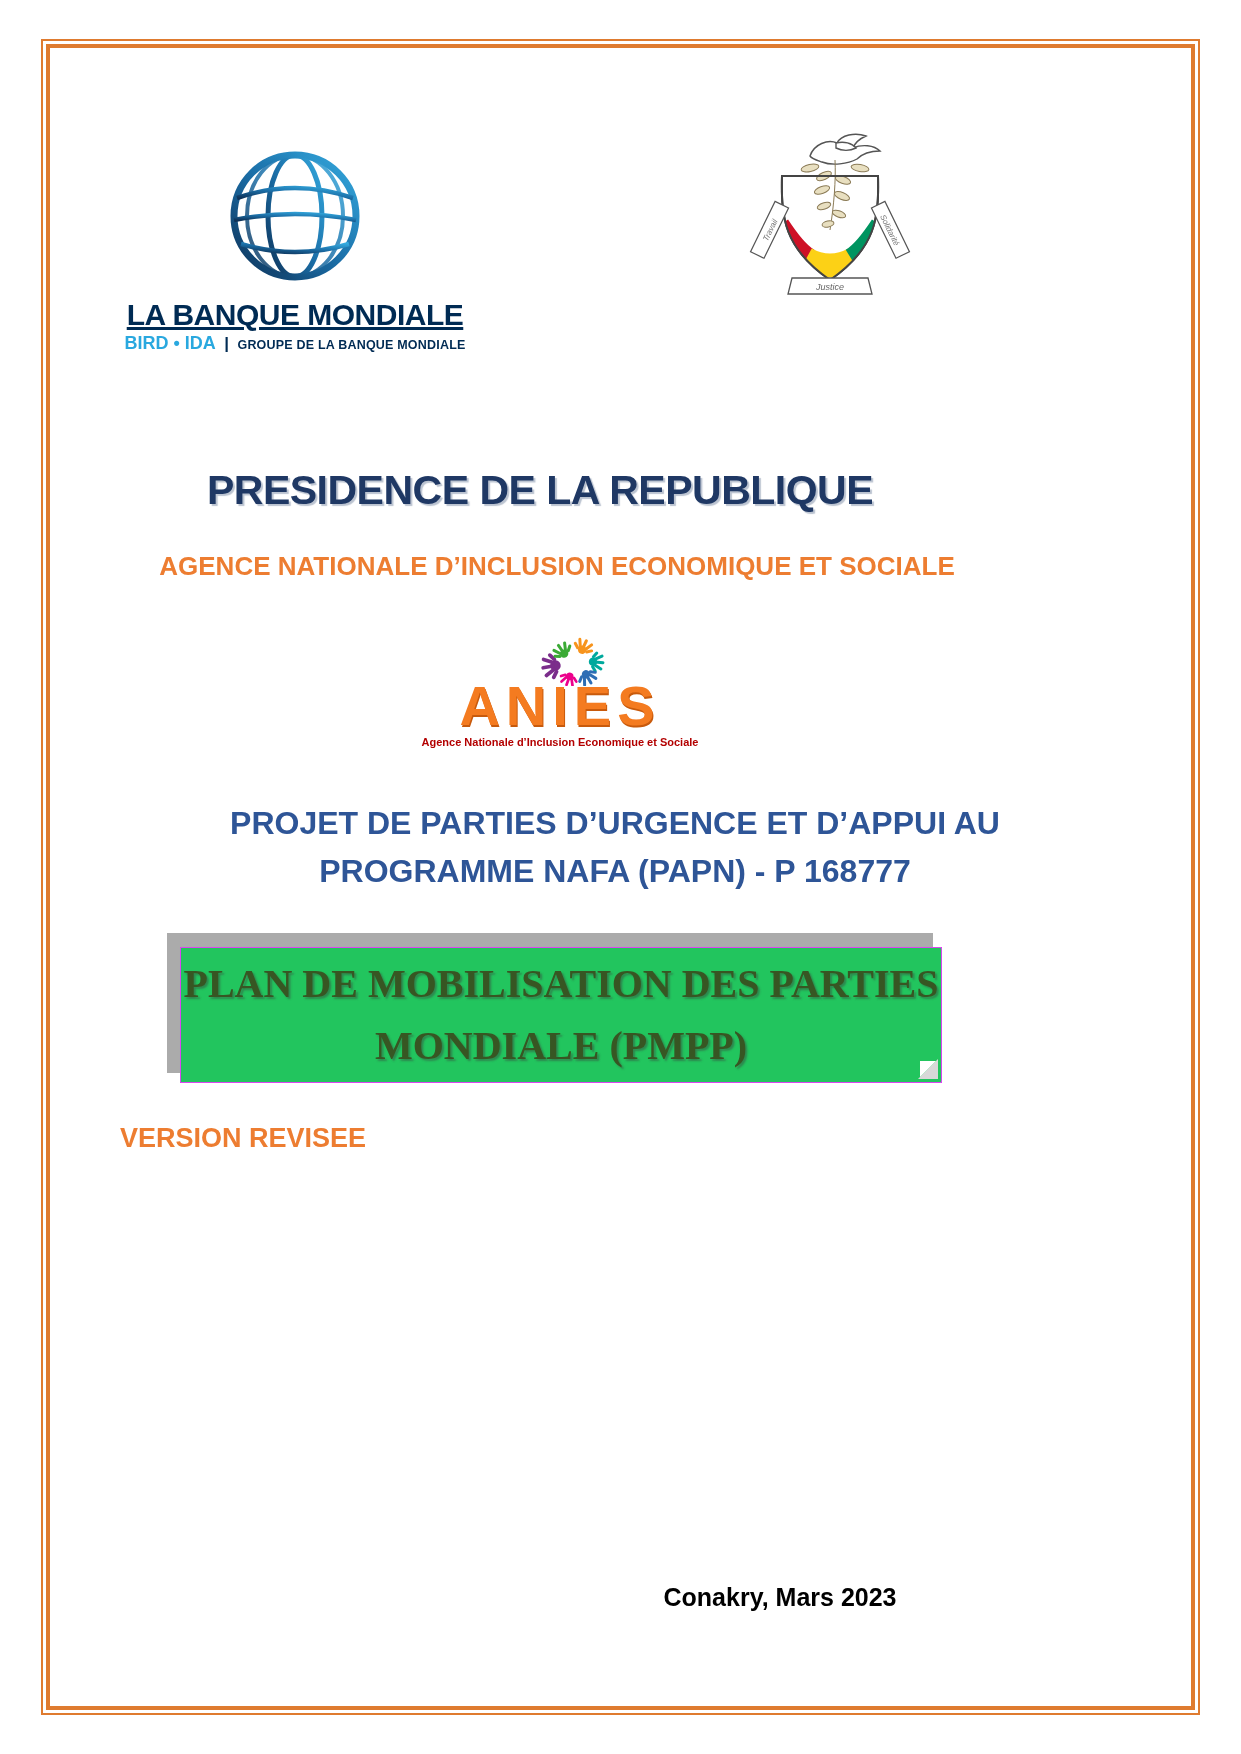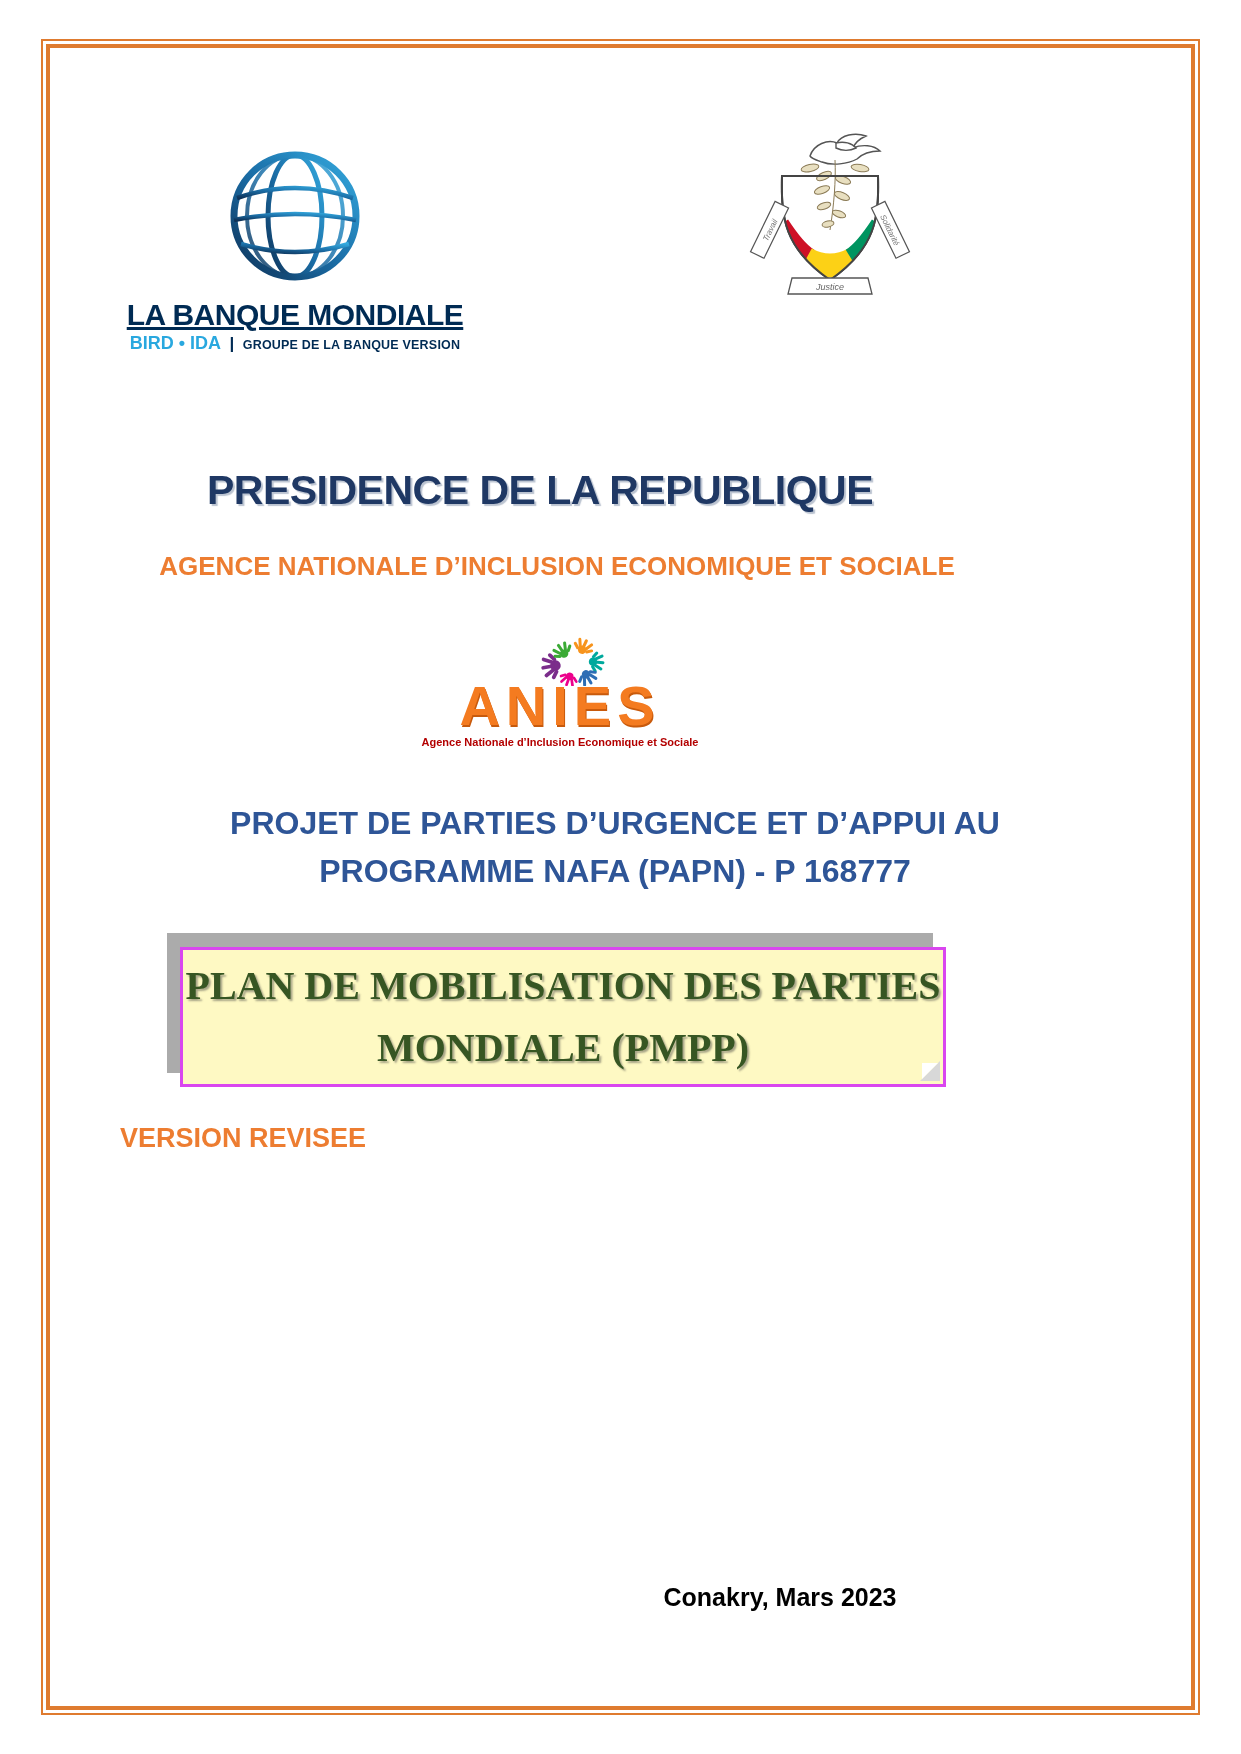--- a/index.html
+++ b/index.html
@@ -44,22 +44,22 @@
   .anies-caption{font-size:11px;font-weight:bold;color:#B30000;margin-top:2px;white-space:nowrap;}
 
   .t-project{
     position:absolute;left:110px;top:799px;width:1010px;text-align:center;
     font-size:32px;font-weight:bold;color:#2E5597;line-height:48px;
   }
 
   
   .plan-shadow{position:absolute;left:167px;top:933px;width:766px;height:140px;background:#ABABAB;}
   .plan-box{
-    position:absolute;left:180px;top:947px;width:760px;height:134px;background:#fef9c3;
-    border:3px solid #d946ef;display:flex;flex-direction:column;justify-content:center;align-items:center;
+    position:absolute;left:180px;top:947px;width:760px;height:134px;background:#22c55e;
+    border:1px solid #d946ef;display:flex;flex-direction:column;justify-content:center;align-items:center;
   }
   .plan-line{
     font-family:"Liberation Serif", serif;font-size:40px;font-weight:bold;color:#375623;
     line-height:62px;text-shadow:2px 2px 2px rgba(60,60,60,0.45);white-space:nowrap;
   }
   .plan-curl{
     position:absolute;right:3px;bottom:3px;width:0;height:0;
     border-bottom:20px solid #d8d8d8;border-left:20px solid transparent;
   }
   .plan-curl::after{
@@ -98,21 +98,21 @@
         <ellipse cx="80" cy="78" rx="48" ry="61" stroke-width="4" opacity="0.85"></ellipse>
         <path d="M22,60 Q80,40 138,60" stroke-width="4.5"></path>
         <path d="M19,82 Q80,70 141,82" stroke-width="4.5"></path>
         <path d="M26,106 Q80,122 134,106" stroke-width="4.5"></path>
       </g>
     </svg>
     <div class="wb-title">LA BANQUE MONDIALE</div>
     <div class="wb-subline">
       <span class="wb-sub-left">BIRD • IDA</span>
       <span class="wb-sub-div">|</span>
-      <span class="wb-sub-right">GROUPE DE LA BANQUE VERSION</span>
+      <span class="wb-sub-right">GROUPE DE LA BANQUE MONDIALE</span>
     </div>
   </div>
 
   <div class="gn-block">
     <svg class="gn-arms" width="200" height="182" viewBox="0 0 180 182">
       <defs>
         <clipPath id="shieldClip">
           <path d="M42,46 L138,46 C139,88 136,118 90,150 C44,118 41,88 42,46 Z"></path>
         </clipPath>
       </defs>

